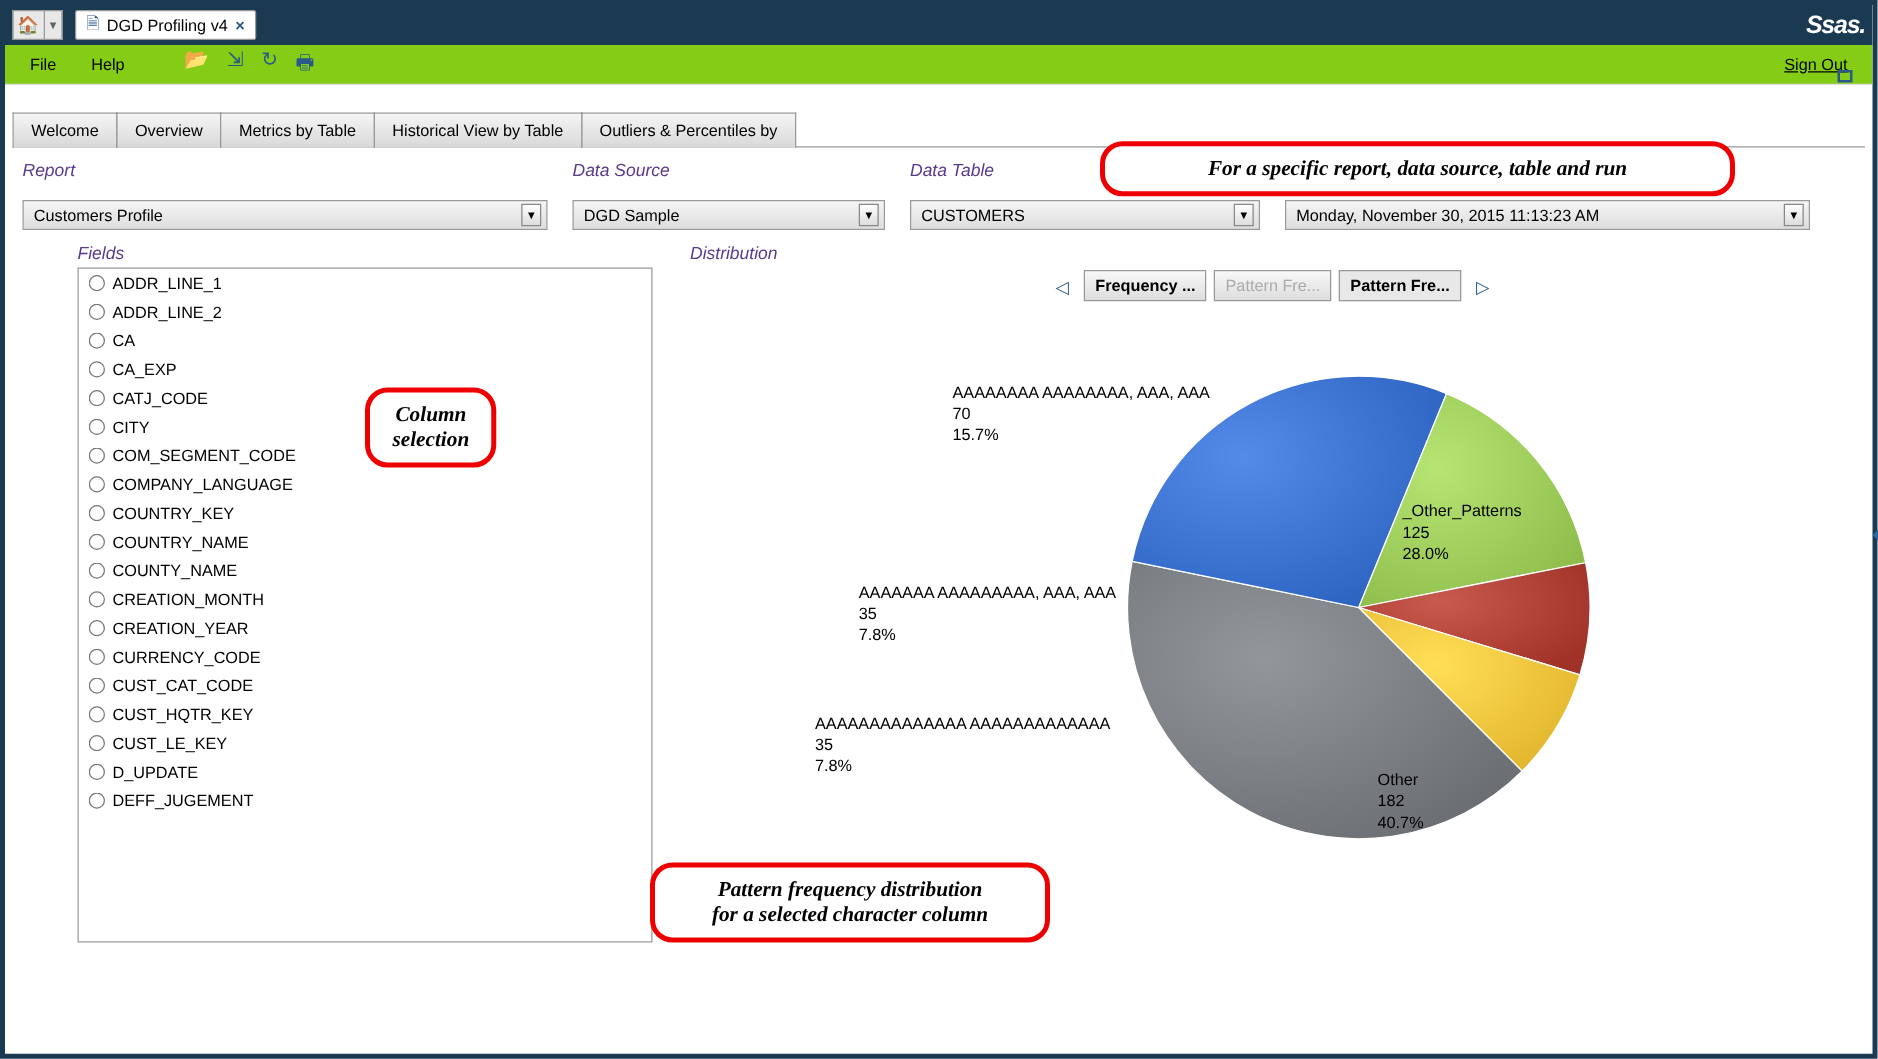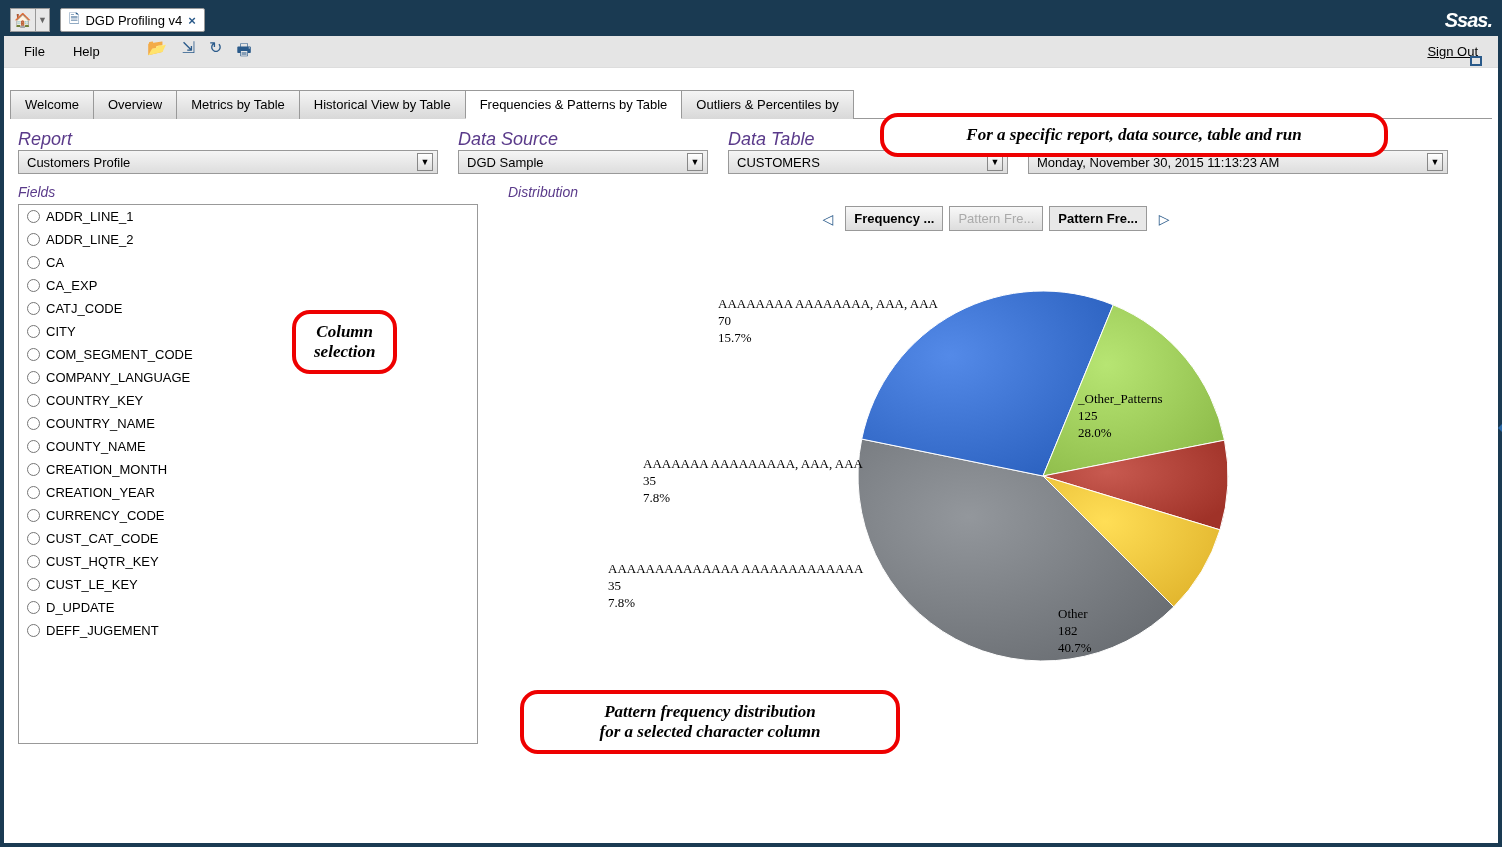--- a/index.html
+++ b/index.html
@@ -4,50 +4,50 @@
 <style>
 * { box-sizing: border-box; margin: 0; padding: 0; }
 body { font-family: Arial, sans-serif; font-size: 13px; background: #fff; width: 1502px; height: 847px; border: 4px solid #1a3a52; overflow: hidden; }
 .top-bar { background: #1a3a52; height: 32px; display: flex; align-items: center; padding: 0 6px; }
 .home-btn { background: #e8e8e8; border: 1px solid #999; width: 26px; height: 24px; display: flex; align-items: center; justify-content: center; color: #2a5a8a; font-size: 14px; }
 .home-drop { background: #e8e8e8; border: 1px solid #999; border-left: none; width: 14px; height: 24px; display: flex; align-items: center; justify-content: center; color: #666; font-size: 9px; }
 .tab-doc { background: #fff; border: 1px solid #999; height: 24px; margin-left: 10px; padding: 0 8px; display: flex; align-items: center; gap: 6px; border-radius: 2px; }
 .tab-doc-icon { color: #2a5a8a; font-size: 13px; }
 .tab-doc-close { color: #2a5a8a; font-weight: bold; cursor: pointer; }
 .sas-logo { margin-left: auto; color: #fff; font-size: 20px; font-weight: bold; font-style: italic; letter-spacing: -1px; }
-.menu-bar { background: #e5e5e5; height: 32px; display: flex; align-items: center; padding: 0 20px; border-bottom: 1px solid #ddd; }
+.menu-bar { background: #84cc16; height: 32px; display: flex; align-items: center; padding: 0 20px; border-bottom: 1px solid #ddd; }
 .menu-item { margin-right: 28px; cursor: pointer; }
 .tool-icons { display:flex; gap: 14px; margin-left: 20px; }
 .tool-icons span { color: #2a5a8a; font-size: 16px; cursor: pointer; }
 .sign-out { margin-left: auto; text-decoration: underline; cursor: pointer; }
 .maximize-icon { position: absolute; right: 20px; top: 56px; width: 12px; height: 10px; border: 2px solid #2a5a8a; cursor: pointer; }
 .tabs-row { display: flex; margin: 22px 6px 0 6px; }
 .nav-tab { background: linear-gradient(#f5f5f5,#d8d8d8); border: 1px solid #999; border-bottom: none; padding: 6px 14px; cursor: pointer; margin-right: -1px; }
 .nav-tab.active { background: #fff; border-bottom: 1px solid #fff; position: relative; z-index: 2; }
 .tab-underline { border-top: 1px solid #999; margin: -1px 6px 0 6px; }
 .filters-row { display: flex; gap: 20px; padding: 10px 14px; }
 .filter-group { display: flex; flex-direction: column; }
-.filter-label { color: #5a3a8a; font-style: italic; margin-bottom: 0; font-size: 18px; }
+.filter-label { color: #5a3a8a; font-style: italic; margin-bottom: 16px; font-size: 14px; }
 .filter-select { background: linear-gradient(#f5f5f5,#ddd); border: 1px solid #999; height: 24px; display: flex; align-items: center; justify-content: space-between; padding: 0 4px 0 8px; cursor: pointer; }
 .filter-select .arrow { border: 1px solid #888; background: linear-gradient(#fff,#ddd); width: 16px; height: 18px; display: flex; align-items: center; justify-content: center; font-size: 9px; }
-.content-row { display: flex; padding: 0 14px; gap: 30px; height: 560px; }
+.content-row { display: flex; padding: 0 14px; gap: 30px; height: 560px; margin-left: 44px; }
 .fields-panel { width: 460px; display: flex; flex-direction: column; }
 .section-label { color: #5a3a8a; font-style: italic; font-size: 14px; margin-bottom: 4px; }
 .fields-list { border: 1px solid #999; flex: 1; overflow: hidden; display: flex; }
 .fields-scroll { flex: 1; overflow-y: auto; }
 .field-item { display: flex; align-items: center; padding: 4px 8px; cursor: pointer; }
 .field-item input[type=radio] { margin-right: 6px; }
 .dist-panel { flex: 1; position: relative; }
 .dist-tabs { display: flex; align-items: center; justify-content: center; gap: 6px; margin-top: 6px; }
 .dist-tabs .nav-arrow { color: #2a5a8a; font-size: 14px; cursor: pointer; padding: 0 6px; }
 .dist-tab { border: 1px solid #999; background: linear-gradient(#f8f8f8,#ddd); padding: 4px 8px; font-weight: bold; cursor: pointer; }
 .dist-tab.dim { color: #aaa; font-weight: normal; }
 .dist-tab.sel { background: #e8e8e8; }
 .chart-area { position: relative; height: 480px; margin-top: 10px; }
-.data-label { position: absolute; font-size: 13px; line-height: 1.3; font-family: Liberation Serif, serif; }
+.data-label { position: absolute; font-size: 13px; line-height: 1.3; }
 .pie-svg { position: absolute; }
 .annotation { position: absolute; border: 4px solid #e00; border-radius: 18px; background: #fff; padding: 8px 18px; font-style: italic; font-weight: bold; font-family: Georgia, serif; font-size: 17px; text-align: center; z-index: 10; }
 .side-handles { position: absolute; right: -4px; top: 400px; display:flex; flex-direction:column; gap:2px; }
 .side-handles div { width:6px; background:#2a6aa8; }
 .side-handles .dots { height:18px; background:none; color:#2a6aa8; font-size:10px; line-height:3px; text-align:center; }
 .side-handles .tri { width:0; height:0; border-top:8px solid transparent; border-bottom:8px solid transparent; border-right:8px solid #2a6aa8; background:none; }
 </style>
 </head>
 <body>
 
@@ -73,21 +73,20 @@
   </div>
   <span class="sign-out">Sign Out</span>
 </div>
 <div class="maximize-icon"></div>
 
 <div class="tabs-row" id="tabs-row">
     <div class="nav-tab">Welcome</div>
     <div class="nav-tab">Overview</div>
     <div class="nav-tab">Metrics by Table</div>
     <div class="nav-tab">Historical View by Table</div>
-    <div class="nav-tab active">Frequencies &amp; Patterns by Table</div>
     <div class="nav-tab">Outliers &amp; Percentiles by</div>
   </div>
 <div class="tab-underline"></div>
 
 <div class="filters-row">
   <div class="filter-group" style="width:420px">
     <span class="filter-label">Report</span>
     <div class="filter-select">
       <span>Customers Profile</span>
       <span class="arrow">▼</span>
@@ -247,19 +246,19 @@
           <div class="data-label" style="left: 135px; top: 215px;">AAAAAAA AAAAAAAAA, AAA, AAA<br>35<br>7.8%</div>
           <div class="data-label" style="left: 100px; top: 320px;">AAAAAAAAAAAAAA AAAAAAAAAAAAA<br>35<br>7.8%</div>
           <div class="data-label" style="left: 550px; top: 365px;">Other<br>182<br>40.7%</div>
         </div>
     </div>
   </div>
 </div>
 
 <div class="annotation" style="left:880px; top:113px; width:508px;">For a specific report, data source, table and run</div>
 <div class="annotation" style="left:292px; top:310px;">Column<br>selection</div>
-<div class="annotation" style="left:520px; top:690px; width:380px;">Pattern frequency distribution<br>for a selected character column</div>
+<div class="annotation" style="left:520px; top:690px; width:320px;">Pattern frequency distribution<br>for a selected character column</div>
 
 <div class="side-handles">
   <div class="dots">⋮<br>⋮</div>
   <div class="tri"></div>
   <div class="dots">⋮<br>⋮</div>
 </div>
 
 </body></html>

